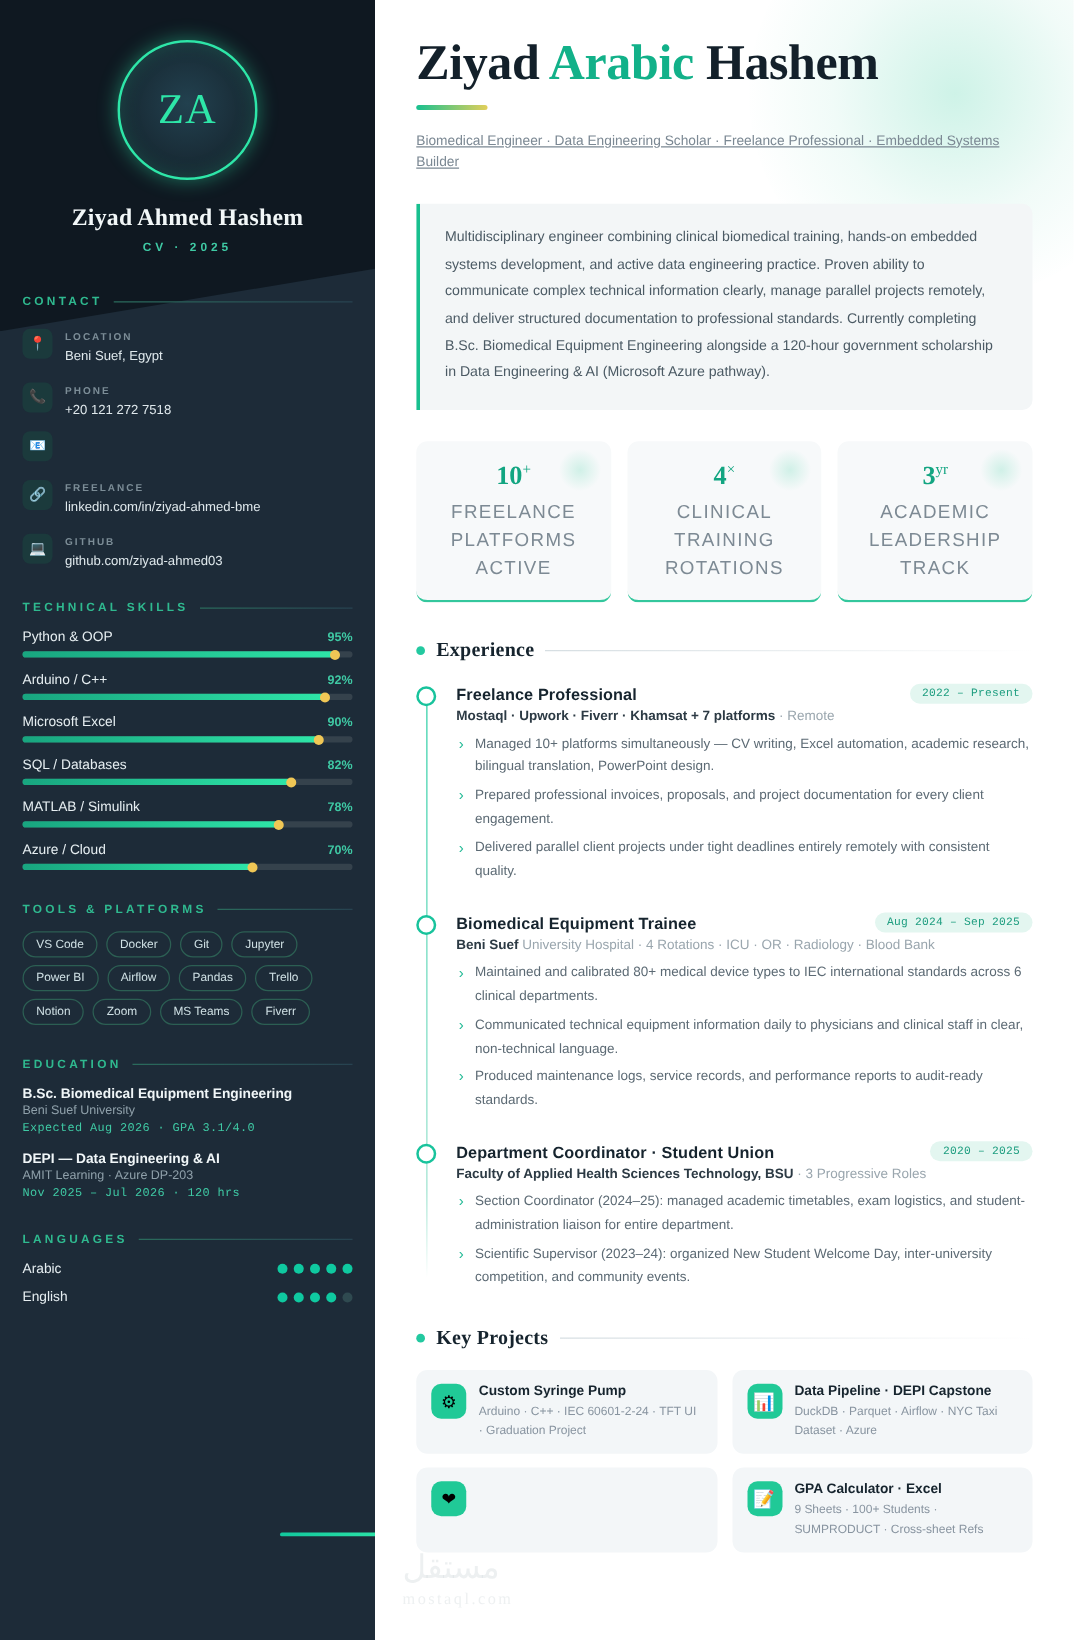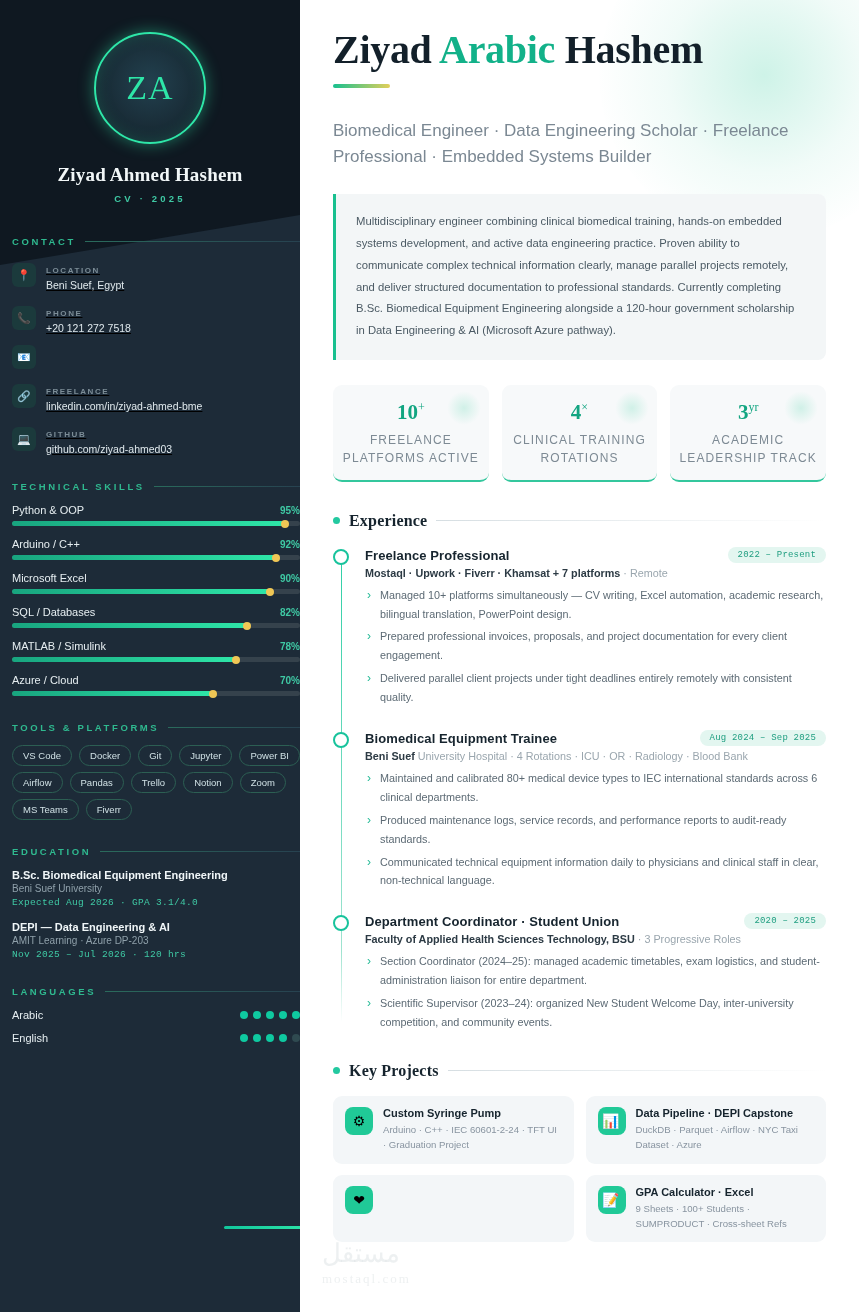--- a/index.html
+++ b/index.html
@@ -17,21 +17,21 @@
     width:300px; height:1312px;
     background:#1d2b38;
     flex:0 0 300px;
     overflow:hidden;
   }
   .sidebar-head {
     position:absolute; left:0; top:0; width:300px; height:265px;
     background:#0f1821;
     clip-path:polygon(0 0, 300px 0, 300px 215px, 0 265px);
   }
-  .sb-inner { position:relative; z-index:3; padding:0 0; }
+  .sb-inner { position:relative; z-index:3; padding:0 18px; }
 
   .avatar-wrap {
     margin:32px auto 0; width:112px; height:112px; position:relative;
   }
   .avatar-ring {
     position:absolute; inset:0; border-radius:50%;
     border:2.5px solid #2ee6a8;
     background:radial-gradient(circle at 50% 45%, #22414f 0%, #16252f 75%);
     box-shadow:0 0 16px rgba(46,230,168,.45), inset 0 0 16px rgba(46,230,168,.2);
     display:flex; align-items:center; justify-content:center;
@@ -53,30 +53,30 @@
   .sec-head {
     display:flex; align-items:center; gap:9px;
     margin:0 0 12px 0;
   }
   .sec-head .t {
     font-size:9.5px; letter-spacing:2.6px; color:#2fb98f; font-weight:700;
     white-space:nowrap;
   }
   .sec-head .ln { flex:1; height:1px; background:linear-gradient(90deg,#2a6b5c,#274250); }
 
-  .sec { margin-top:26px;margin-left:12px; }
+  .sec { margin-top:26px; }
   #contact-section { margin-top:32px; }
 
   .c-row { display:flex; align-items:center; gap:10px; margin-bottom:11px; }
   .c-ico {
     width:24px; height:24px; flex:0 0 24px; border-radius:6px;
     background:#1b3a3c; display:flex; align-items:center; justify-content:center;
     font-size:11px; line-height:1;
   }
-  .c-txt { min-width:0;text-decoration:underline; }
+  .c-txt { min-width:0; }
   .c-lab { font-size:8px; letter-spacing:1.6px; color:#7c8d97; font-weight:600; }
   .c-val { font-size:10.5px; color:#dfe8ec; margin-top:2px; white-space:nowrap; }
 
   .skill { margin-bottom:12px; }
   .skill-top { display:flex; justify-content:space-between; align-items:baseline; }
   .skill-name { font-size:11px; color:#e6eef1; }
   .skill-pct { font-size:10px; color:#3fc9a4; font-weight:600; }
   .bar {
     margin-top:5px; height:5px; border-radius:3px; background:#35424c; position:relative;
   }
@@ -131,22 +131,23 @@
   .name-h1 {
     font-family:"Liberation Serif", serif; font-weight:700;
     font-size:40px; line-height:1.12; color:#13202a; letter-spacing:-.3px;
   }
   .name-h1 .accent { color:#12b189; }
   .name-rule {
     margin-top:11px; width:57px; height:4px; border-radius:2px;
     background:linear-gradient(90deg,#18c08f,#e2cf5a);
   }
   .tagline {
-    margin-top:30px; font-size:17px; color:#7b8893; line-height:1.55;
+    margin-top:17px; font-size:11px; color:#7b8893; line-height:1.55;
     max-width:510px;
+    text-decoration:underline;
   }
 
   .summary {
     margin-top:24px; background:#f3f6f7; border-left:3.5px solid #18c08f;
     border-radius:0 8px 8px 0; padding:17px 20px 18px 20px;
     font-size:11.3px; line-height:1.92; color:#4b5a64;
   }
 
   .stats { margin-top:25px; display:flex; gap:13px; }
   .stat {
@@ -158,21 +159,21 @@
     content:""; position:absolute; right:8px; top:6px; width:34px; height:34px;
     border-radius:50%;
     background:radial-gradient(circle, rgba(176,233,216,.55), rgba(255,255,255,0) 70%);
   }
   .stat-num {
     font-family:"Liberation Serif", serif; font-weight:700; font-size:21px; color:#12a581;
     position:relative; z-index:2;
   }
   .stat-num sup { font-size:12px; font-weight:400; }
   .stat-lab {
-    margin-top:6px; font-size:12px; letter-spacing:1.1px; color:#7d8a94; line-height:1.5;
+    margin-top:6px; font-size:15px; letter-spacing:1.1px; color:#7d8a94; line-height:1.5;
     position:relative; z-index:2;
   }
 
   .m-sec-head { display:flex; align-items:center; gap:9px; margin:30px 0 16px; }
   .m-sec-head .bul { width:7px; height:7px; border-radius:50%; background:#23c9a0; flex:0 0 7px; }
   .m-sec-head .t {
     font-family:"Liberation Serif", serif; font-weight:700; font-size:16px; color:#16242e;
     letter-spacing:.2px; white-space:nowrap;
   }
   .m-sec-head .ln { flex:1; height:1px; background:linear-gradient(90deg,#d6dee2,rgba(255,255,255,0)); }
@@ -468,22 +469,22 @@
           </div>
           <div class="job">
             <span class="marker"></span>
             <div class="job-top">
               <span class="job-title">Biomedical Equipment Trainee</span>
               <span class="job-date">Aug 2024 – Sep 2025</span>
             </div>
             <div class="job-org"><span class="strong">Beni Suef</span><span class="muted"> University Hospital · 4 Rotations · ICU · OR · Radiology · Blood Bank</span></div>
             <ul class="bullets">
               <li>Maintained and calibrated 80+ medical device types to IEC international standards across 6 clinical departments.</li>
+              <li>Communicated technical equipment information daily to physicians and clinical staff in clear, non-technical language.</li>
               <li>Produced maintenance logs, service records, and performance reports to audit-ready standards.</li>
-              <li>Communicated technical equipment information daily to physicians and clinical staff in clear, non-technical language.</li>
             </ul>
           </div>
           <div class="job">
             <span class="marker"></span>
             <div class="job-top">
               <span class="job-title">Department Coordinator · Student Union</span>
               <span class="job-date">2020 – 2025</span>
             </div>
             <div class="job-org"><span class="strong">Faculty of Applied Health Sciences Technology, BSU</span><span class="muted"> · 3 Progressive Roles</span></div>
             <ul class="bullets">

